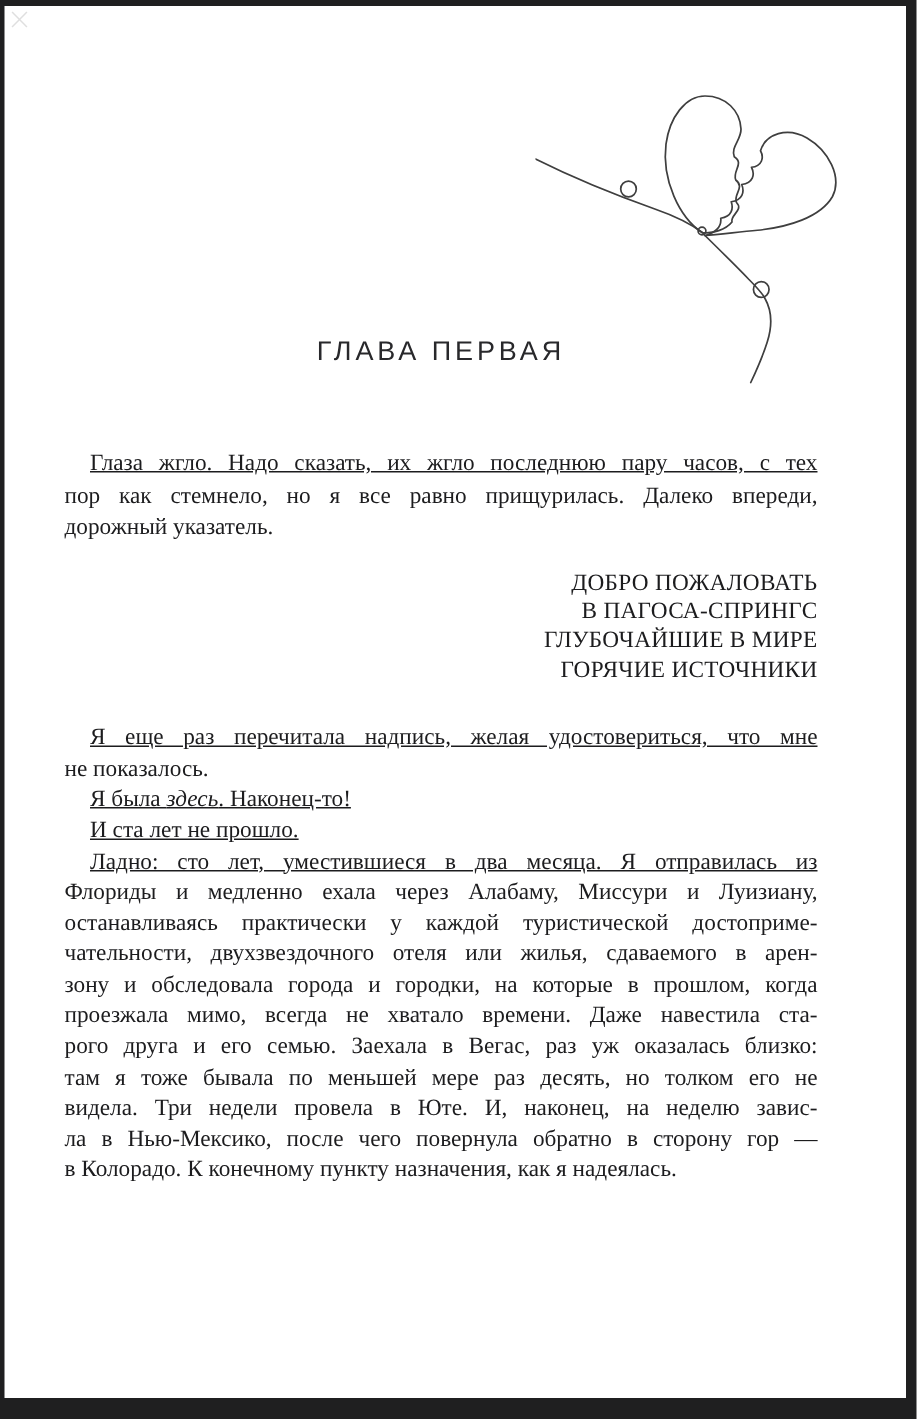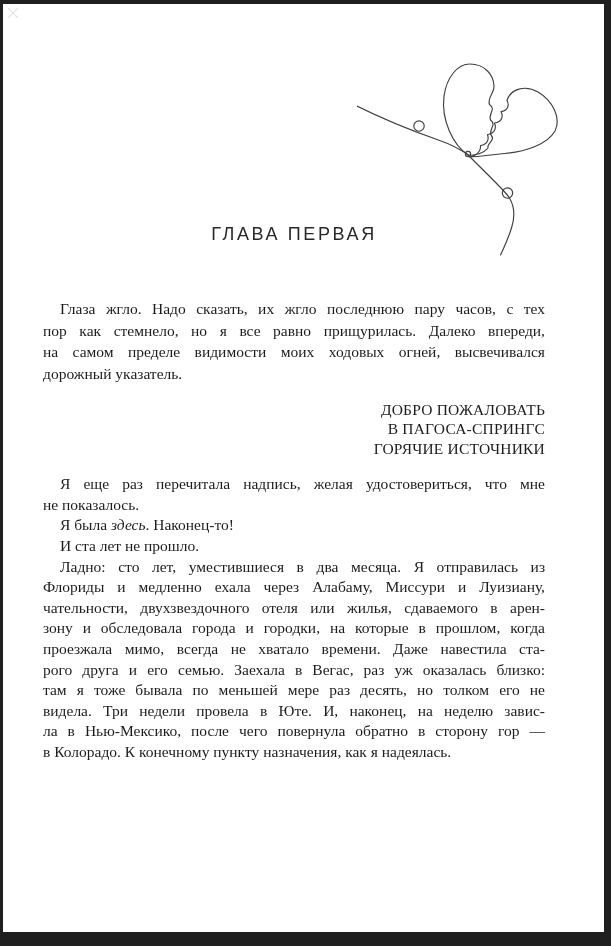--- a/index.html
+++ b/index.html
@@ -32,28 +32,28 @@
     font-weight:400;font-size:18px;letter-spacing:2.6px;color:#28282b;
   }
 
   .text-col{
     position:absolute;left:40px;top:294px;width:502px;
     font-size:15.5px;color:#1c1c1e;
   }
   .line{line-height:21.5px;white-space:nowrap;}
   .block-b .line{line-height:20.6px;}
   .line.j{text-align:justify;text-align-last:justify;white-space:normal;}
-  .line.ind{text-indent:17px;}
+  .line.ind{text-indent:17px;text-decoration:underline;}
 
   .sign{
     margin-top:16px;text-align:center;letter-spacing:.2px;
   }
   .sign .line{line-height:19.4px;white-space:normal;text-align:right;}
 
-  .block-b{margin-top:16px;}
+  .block-b{margin-top:26px;}
 </style>
 </head>
 <body>
 
 <div class="page">
 
   <div class="corner-mark"></div>
 
   <svg class="butterfly" viewBox="0 0 250 212" fill="none" stroke="#3f3f3f" stroke-width="1.15" stroke-linecap="round" stroke-linejoin="round">
 
@@ -92,37 +92,38 @@
     <circle cx="150.5" cy="149" r="5.2"></circle>
   </svg>
 
   <h1 class="chapter-heading">ГЛАВА ПЕРВАЯ</h1>
 
   <div class="text-col">
 
     <div class="block-a">
         <div class="line j ind">Глаза жгло. Надо сказать, их жгло последнюю пару часов, с тех</div>
         <div class="line j">пор как стемнело, но я все равно прищурилась. Далеко впереди,</div>
-        <div class="line j">на самом пределе видимости моих ходовых огней, высвечивался</div>
         <div class="line">дорожный указатель.</div>
       </div>
 
     <div class="sign">
         <div class="line">ДОБРО ПОЖАЛОВАТЬ</div>
         <div class="line">В ПАГОСА-СПРИНГС</div>
+        <div class="line">ГЛУБОЧАЙШИЕ В МИРЕ</div>
         <div class="line">ГОРЯЧИЕ ИСТОЧНИКИ</div>
       </div>
 
     <div class="block-b">
         <div class="line j ind">Я еще раз перечитала надпись, желая удостовериться, что мне</div>
         <div class="line">не показалось.</div>
         <div class="line ind">Я была <i>здесь</i>. Наконец-то!</div>
         <div class="line ind">И ста лет не прошло.</div>
         <div class="line j ind">Ладно: сто лет, уместившиеся в два месяца. Я отправилась из</div>
         <div class="line j">Флориды и медленно ехала через Алабаму, Миссури и Луизиану,</div>
+        <div class="line j">останавливаясь практически у каждой туристической достоприме-</div>
         <div class="line j">чательности, двухзвездочного отеля или жилья, сдаваемого в арен-</div>
         <div class="line j">зону и обследовала города и городки, на которые в прошлом, когда</div>
         <div class="line j">проезжала мимо, всегда не хватало времени. Даже навестила ста-</div>
         <div class="line j">рого друга и его семью. Заехала в Вегас, раз уж оказалась близко:</div>
         <div class="line j">там я тоже бывала по меньшей мере раз десять, но толком его не</div>
         <div class="line j">видела. Три недели провела в Юте. И, наконец, на неделю завис-</div>
         <div class="line j">ла в Нью-Мексико, после чего повернула обратно в сторону гор —</div>
         <div class="line">в Колорадо. К конечному пункту назначения, как я надеялась.</div>
       </div>
 

